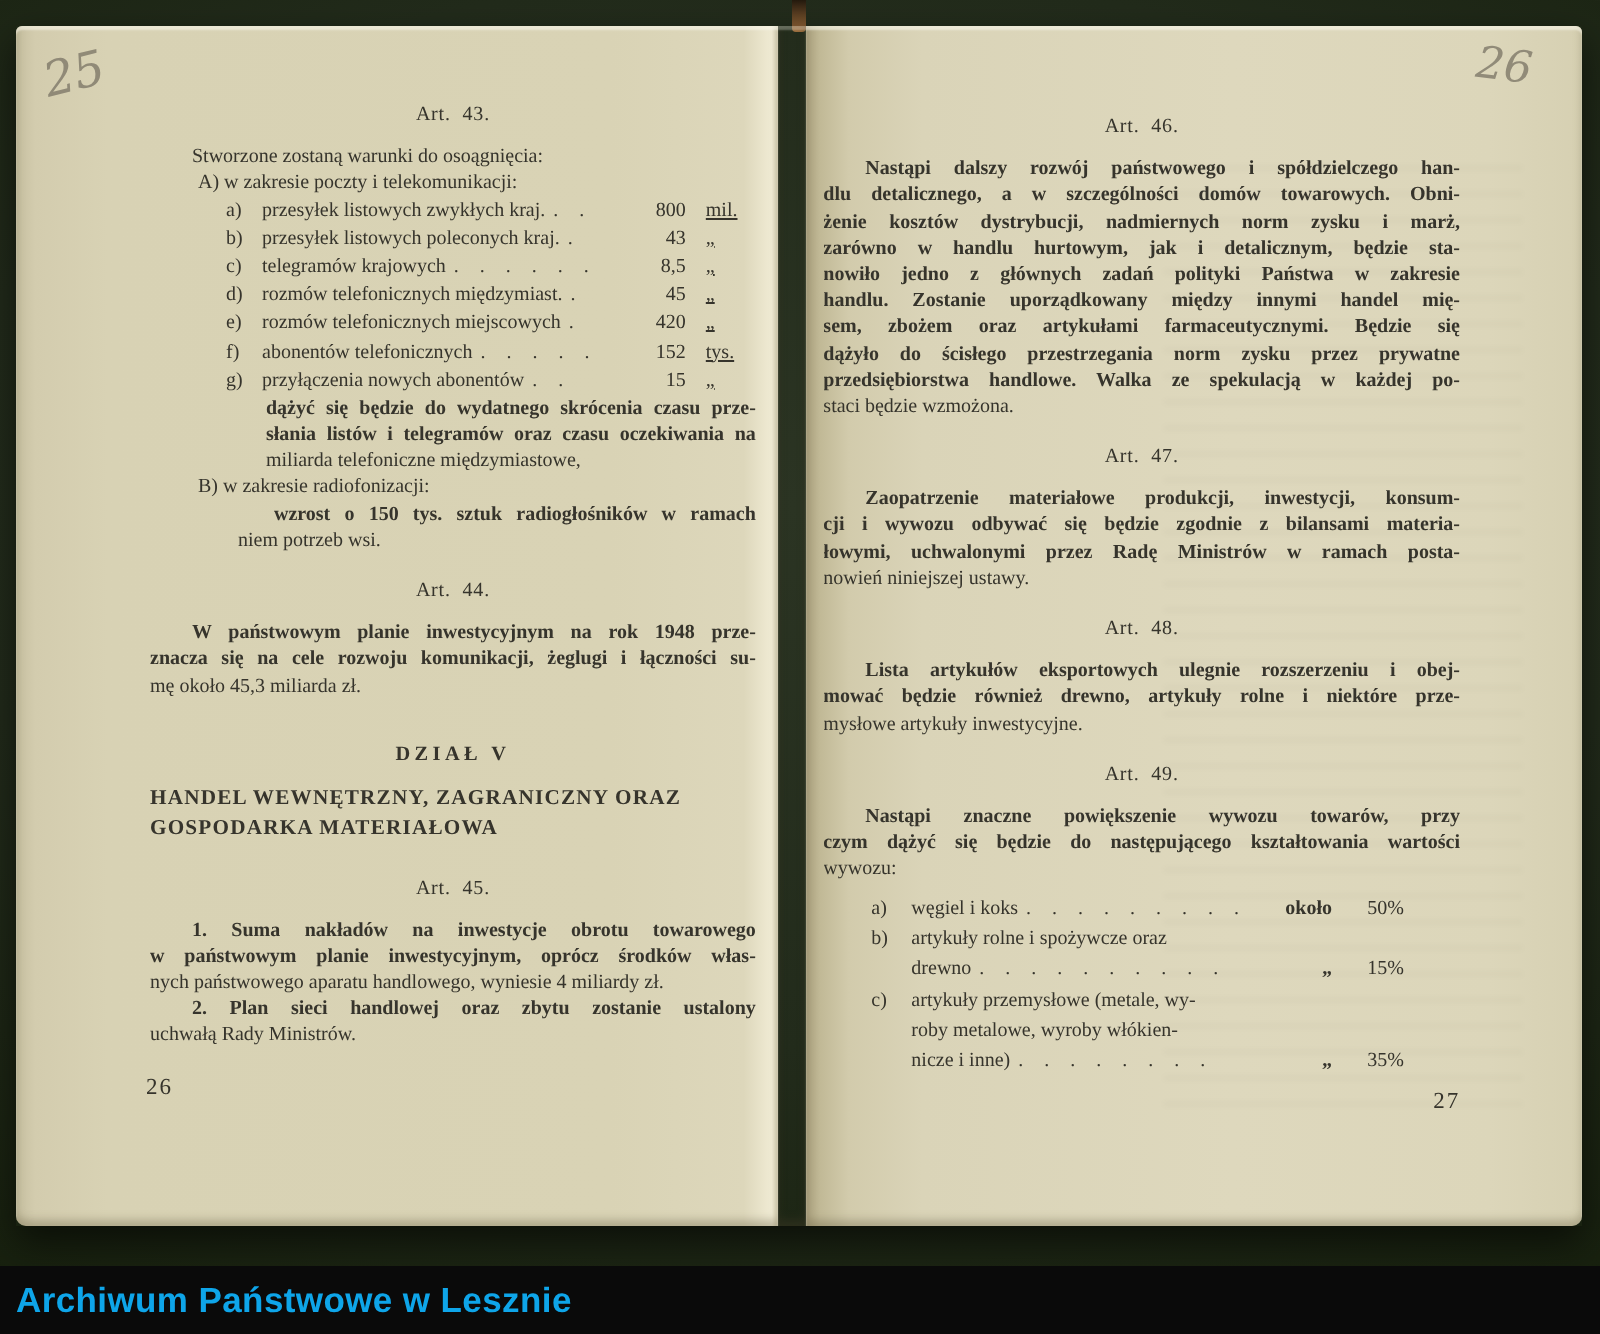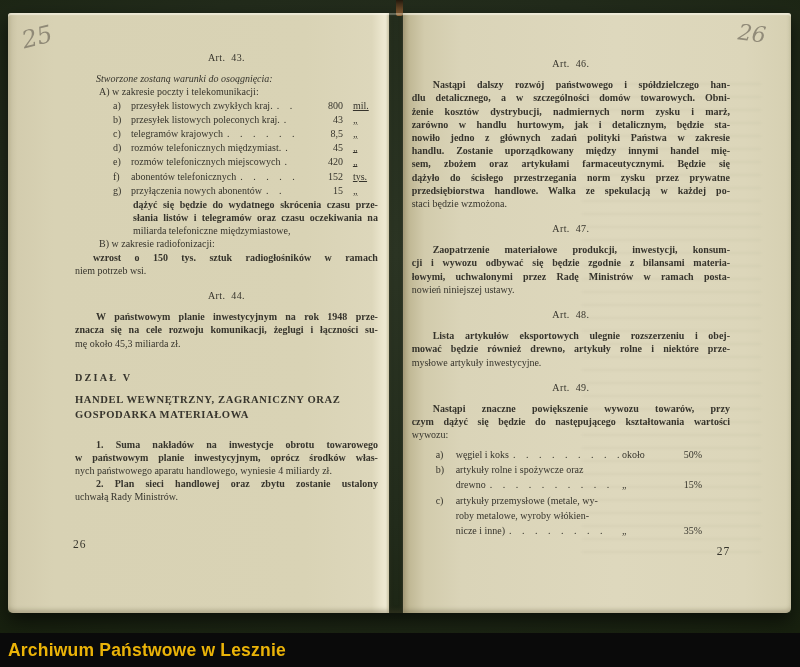--- a/index.html
+++ b/index.html
@@ -20,52 +20,52 @@
   .page-right{flex:1;border-radius:0 3px 5px 0;padding:44px 61px 0 9px;box-sizing:border-box;
     background:linear-gradient(90deg,#aaa07d 0%,#c1b996 1.8%,#d2cbac 5.5%,#dad4b8 15%,#ded8bd 55%,#dcd6ba 88%,#d6d0b2 100%);}
   .ghost{position:absolute;right:30px;top:70px;width:46%;height:470px;pointer-events:none;opacity:.5;
     background:repeating-linear-gradient(180deg,rgba(130,124,98,.12) 0 2px,rgba(0,0,0,0) 2px 13px);
     filter:blur(1.2px);}
   .blocks{position:relative;}
   .ln{height:13.2px;overflow:hidden;}
   .j{text-align:justify;text-align-last:justify;font-weight:bold;}
   .art-heading{text-align:center;margin:12px 0 8px;word-spacing:3px;letter-spacing:.4px;height:13.2px;overflow:hidden;}
   .blocks > .art-heading:first-child{margin-top:0;}
-  .v-intro .ln{text-indent:21px;font-style:italic;}
+  .v-intro .ln{text-indent:21px;}
   .v-para .ln:first-child{text-indent:21px;}
   .v-outline{margin-left:24px;}
   .v-cont{margin-left:58px;}
-  .v-radio{}
+  .v-radio{margin-left:44px;}
   .v-radio .ln:first-child{text-indent:18px;}
-  .dzial-heading{font-weight:700;letter-spacing:2.2px;margin:21px 0 9px;font-size:10.2px;height:13.2px;overflow:hidden;}
+  .dzial-heading{text-align:center;font-weight:700;letter-spacing:2.2px;margin:21px 0 9px;font-size:10.2px;height:13.2px;overflow:hidden;}
   .title-block{text-align:left;font-weight:700;font-size:10.6px;letter-spacing:.6px;margin:0 0 15px;}
   .title-line{height:14.8px;line-height:14.8px;overflow:hidden;}
   .list43{margin-left:38px;}
   .list49{margin-left:24px;padding-right:28px;margin-top:5px;}
   .lrow{display:flex;align-items:baseline;}
   .list43 .lrow{height:14.2px;line-height:14.2px;}
   .list49 .lrow{height:15.4px;line-height:15.4px;}
   .pfx{flex:none;width:18px;}
   .list49 .pfx{width:20px;}
   .txt{flex:none;white-space:nowrap;}
   .dots{flex:1;overflow:hidden;white-space:nowrap;padding-left:4px;letter-spacing:2.5px;word-spacing:3px;}
   .val{flex:none;width:38px;text-align:right;}
   .list49 .val{width:36px;}
   .unit{flex:none;width:25px;margin-left:10px;white-space:nowrap;text-decoration:underline;}
-  .approx{flex:none;width:44px;text-align:left;white-space:nowrap;}
+  .approx{flex:none;width:44px;text-align:right;white-space:nowrap;font-weight:bold;}
   .pageno{position:absolute;font-size:11.5px;letter-spacing:1px;}
   .pageno-left{left:65px;top:525px;}
   .pageno-right{left:314px;top:532px;}
   .pencil{position:absolute;font-style:italic;color:#7f7969;opacity:.8;font-size:24px;
     font-family:"DejaVu Serif",serif;pointer-events:none;}
   .pencil-left{left:14px;top:18px;transform:rotate(-14deg);}
   .pencil-right{left:335px;top:14px;transform:rotate(7deg);font-size:22px;}
   .watermark{position:absolute;left:0;bottom:0;width:800px;height:34px;background:#0a0a0a;
     display:flex;align-items:center;padding-left:8px;box-sizing:border-box;}
-  .watermark span{color:#eab308;font-family:"Liberation Sans","DejaVu Sans",sans-serif;
+  .watermark span{color:#0ea5e9;font-family:"Liberation Sans","DejaVu Sans",sans-serif;
     font-weight:700;font-size:17.5px;letter-spacing:.2px;}
 </style>
 </head>
 <body>
 
 <div class="scene">
   <div class="thread"></div>
   <div class="book">
     <div class="page page-left">
       <div class="pencil pencil-left">25</div>
@@ -144,20 +144,21 @@
           <div class="blk v-para">
             <div class="ln j">W państwowym planie inwestycyjnym na rok 1948 prze-</div>
             <div class="ln j">znacza się na cele rozwoju komunikacji, żeglugi i łączności su-</div>
             <div class="ln">mę około 45,3 miliarda zł.</div>
           </div>
           <div class="dzial-heading">DZIAŁ V</div>
           <div class="title-block">
             <div class="title-line">HANDEL WEWNĘTRZNY, ZAGRANICZNY ORAZ</div>
             <div class="title-line">GOSPODARKA MATERIAŁOWA</div>
           </div>
+          <div class="art-heading">Art. 45.</div>
           <div class="blk v-para">
             <div class="ln j">1. Suma nakładów  na inwestycje  obrotu  towarowego</div>
             <div class="ln j">w państwowym planie inwestycyjnym, oprócz środków włas-</div>
             <div class="ln">nych państwowego aparatu handlowego, wyniesie 4 miliardy zł.</div>
           </div>
           <div class="blk v-para">
             <div class="ln j">2. Plan sieci handlowej  oraz  zbytu  zostanie  ustalony</div>
             <div class="ln">uchwałą Rady Ministrów.</div>
           </div>
         </div>

